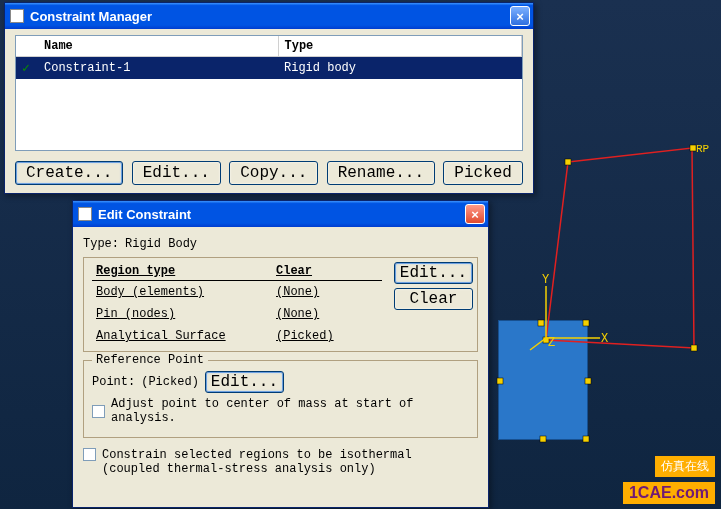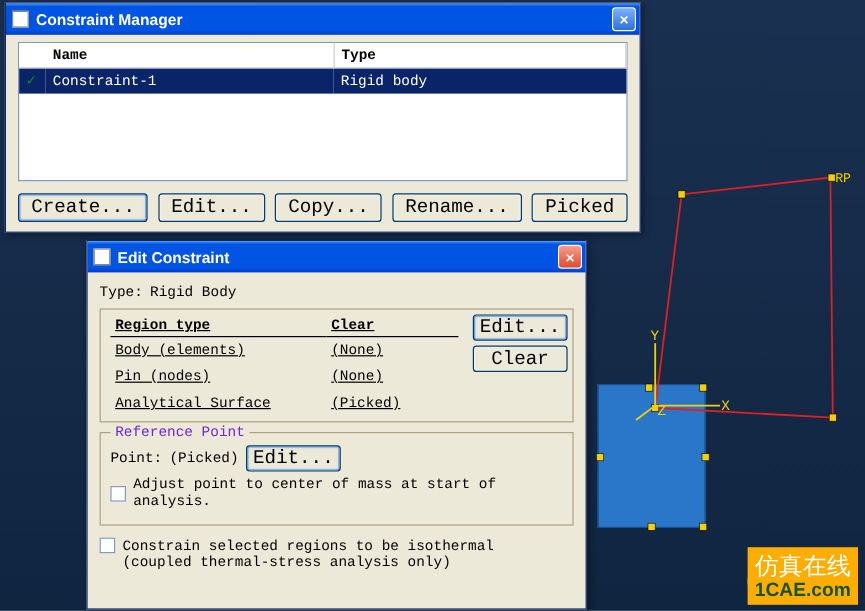--- a/index.html
+++ b/index.html
@@ -105,29 +105,29 @@
   #ec .regbtns { padding: 4px 4px; display: flex; flex-direction: column; gap: 4px; }
   #ec .fieldset {
     border: 1px solid #b0a080;
     margin-top: 8px;
     padding: 6px 8px 8px 8px;
     position: relative;
   }
   #ec .legend {
     position: absolute; top: -8px; left: 8px;
     background: #ece9d8; padding: 0 4px;
-    color: #6d28d9;
+    color: #000000;
   }
   .chk { width: 13px; height: 13px; border: 1px solid #7f9db9; background: #fff; display: inline-block; flex: none; }
   
   #viewport { position: absolute; left: 0; top: 0; width: 721px; height: 509px; z-index: -1; }
   #viewport .bluebox { position: absolute; left: 498px; top: 320px; width: 90px; height: 120px; background: #2a77c9; border: 1px solid #175090; }
   
-  .wm1 { position: absolute; right: 6px; top: 456px; background: #ffae00; color: #fff; font-family: SimHei, sans-serif; font-size: 20px; padding: 2px 6px; }
-  .wm2 { position: absolute; right: 6px; top: 482px; background: #ffae00; color: #14532d; font-family: Tahoma, sans-serif; font-weight: bold; font-size: 16px; padding: 2px 6px; }
+  .wm1 { position: absolute; right: 6px; top: 456px; background: #ffae00; color: #fff; font-family: SimHei, sans-serif; font-size: 12px; padding: 2px 6px; }
+  .wm2 { position: absolute; right: 6px; top: 482px; background: #ffae00; color: #701a75; font-family: Tahoma, sans-serif; font-weight: bold; font-size: 16px; padding: 2px 6px; }
   .bgwm { position: absolute; left: 240px; top: 235px; font-family: Arial, sans-serif; font-size: 38px; color: rgba(220,220,220,0.35); letter-spacing: 2px; font-weight: bold; }
 </style>
 </head>
 <body>
 
 <div id="viewport">
   <div class="bluebox"></div>
   <svg width="721" height="509" style="position:absolute;left:0;top:0">
 
     <polygon points="568,162 692,148 694,348 546,340" fill="none" stroke="#e02020" stroke-width="1.5"></polygon>

